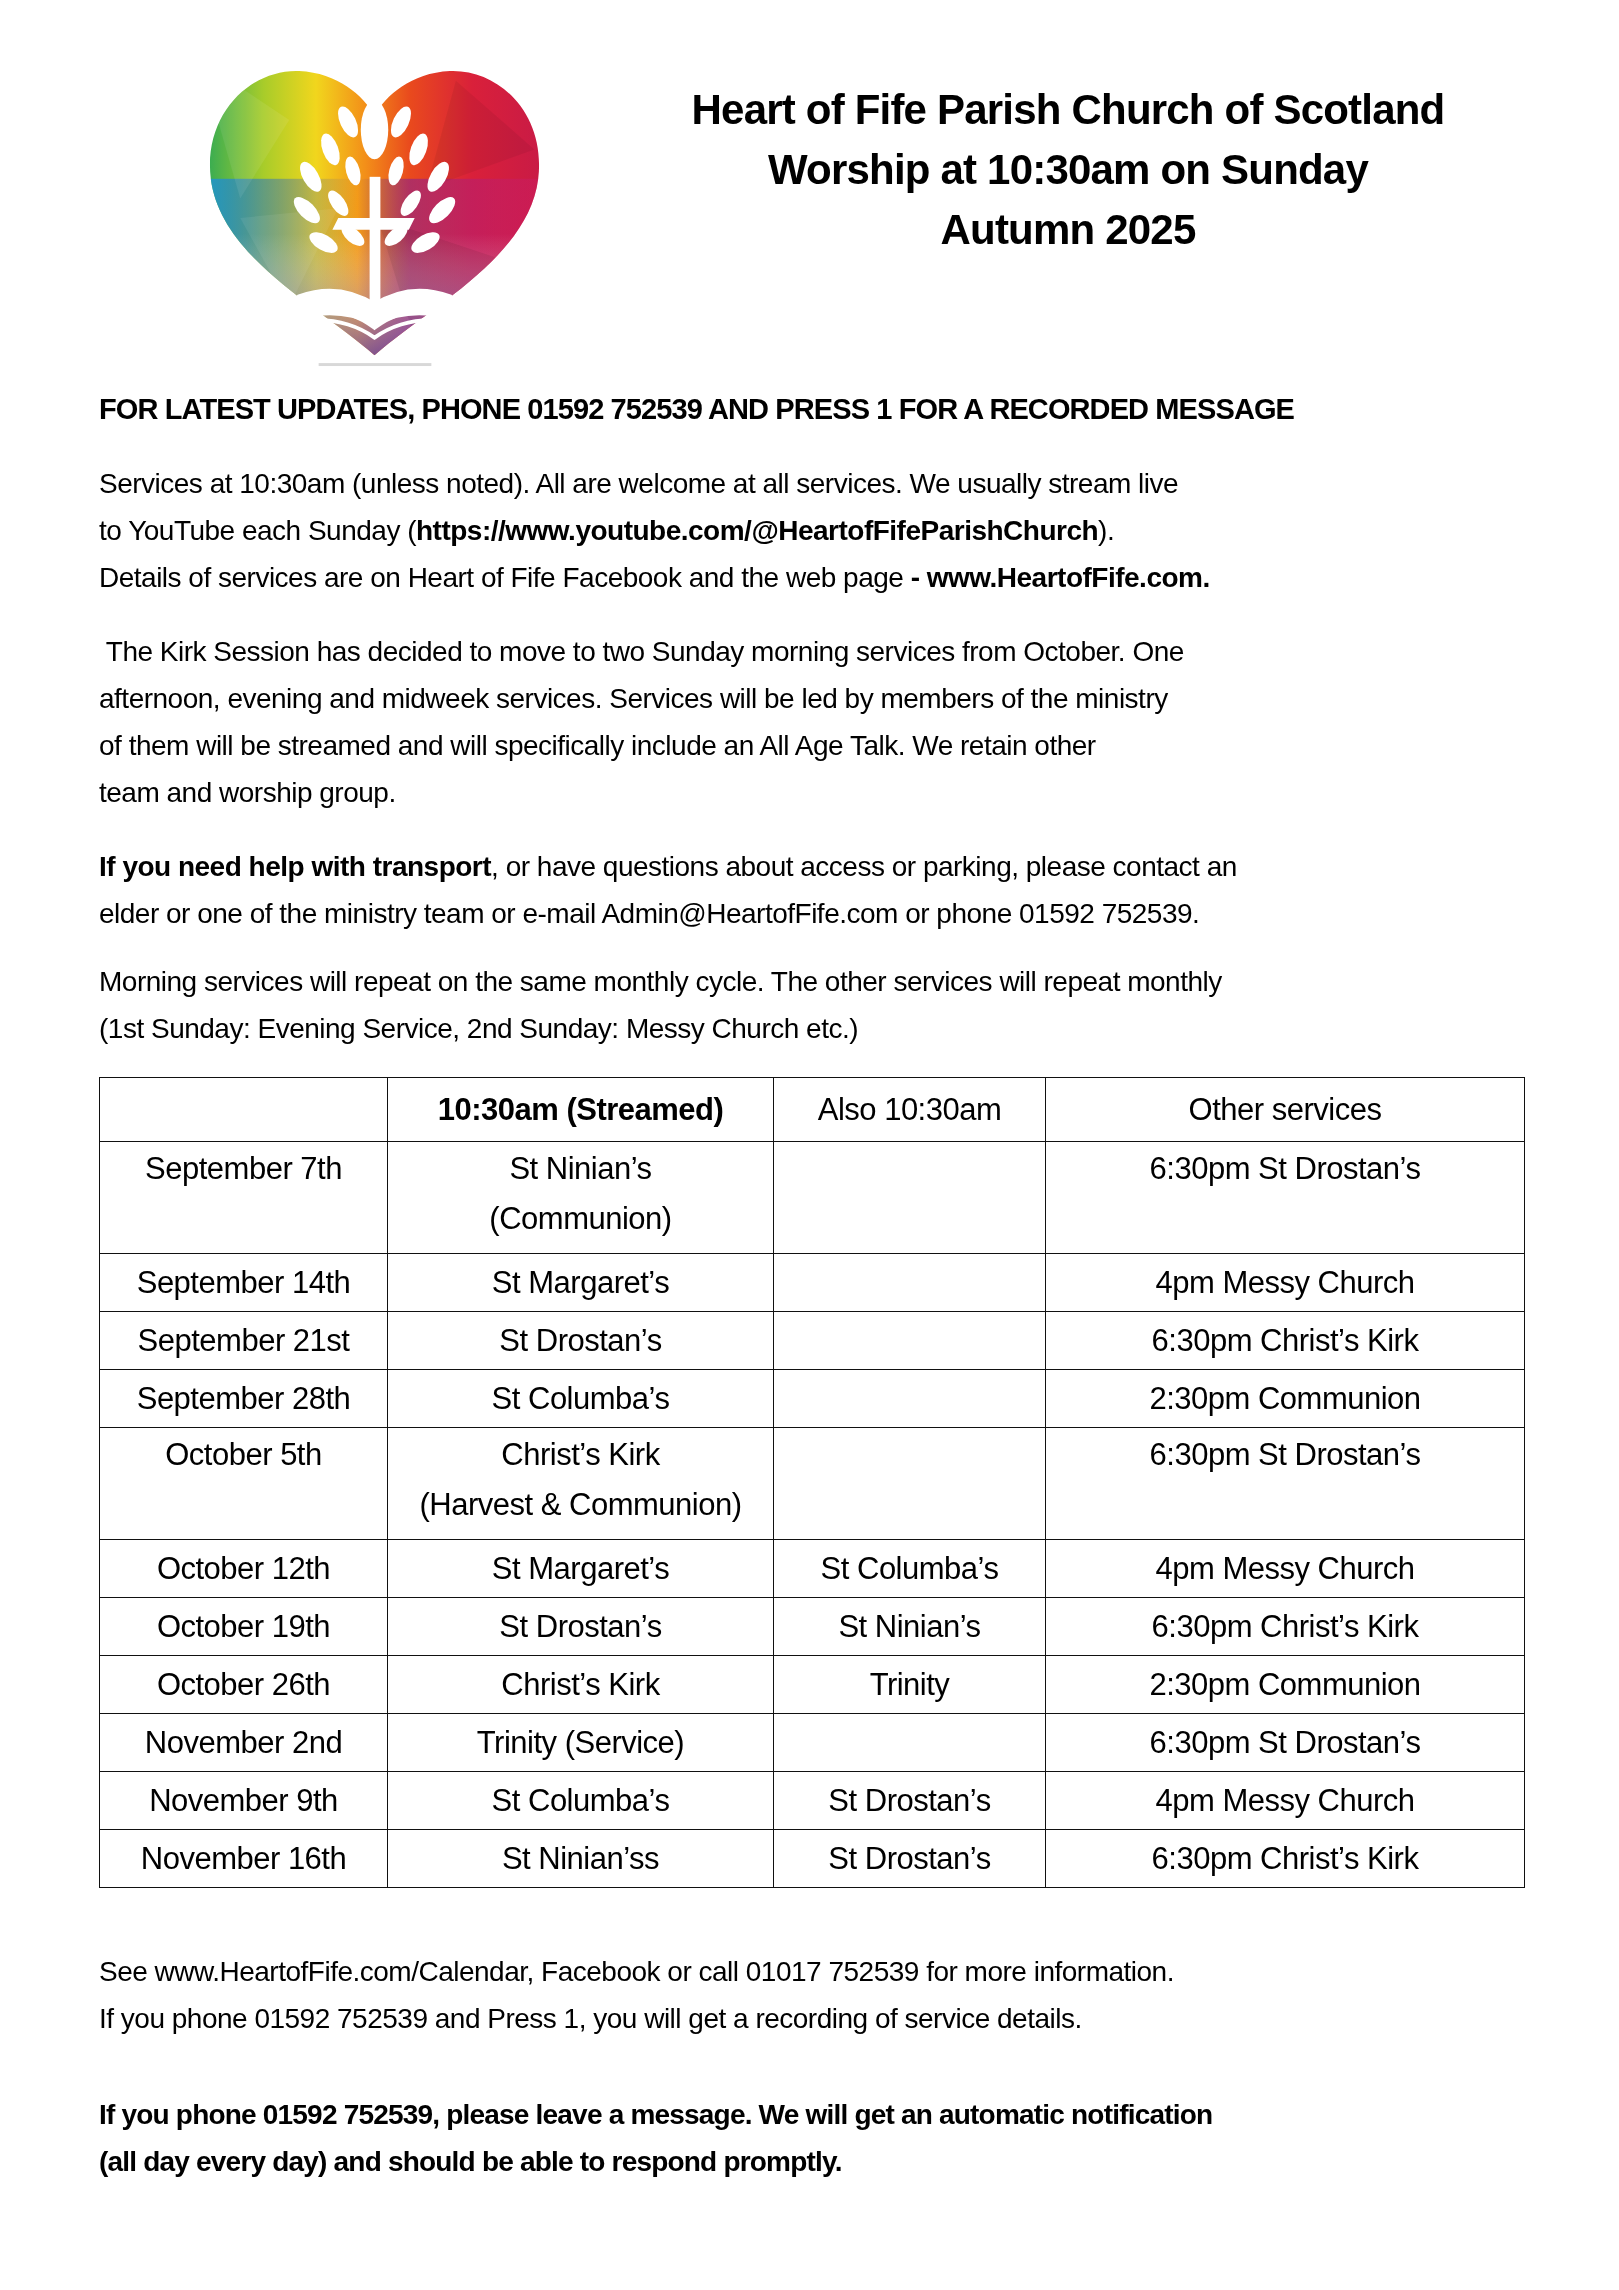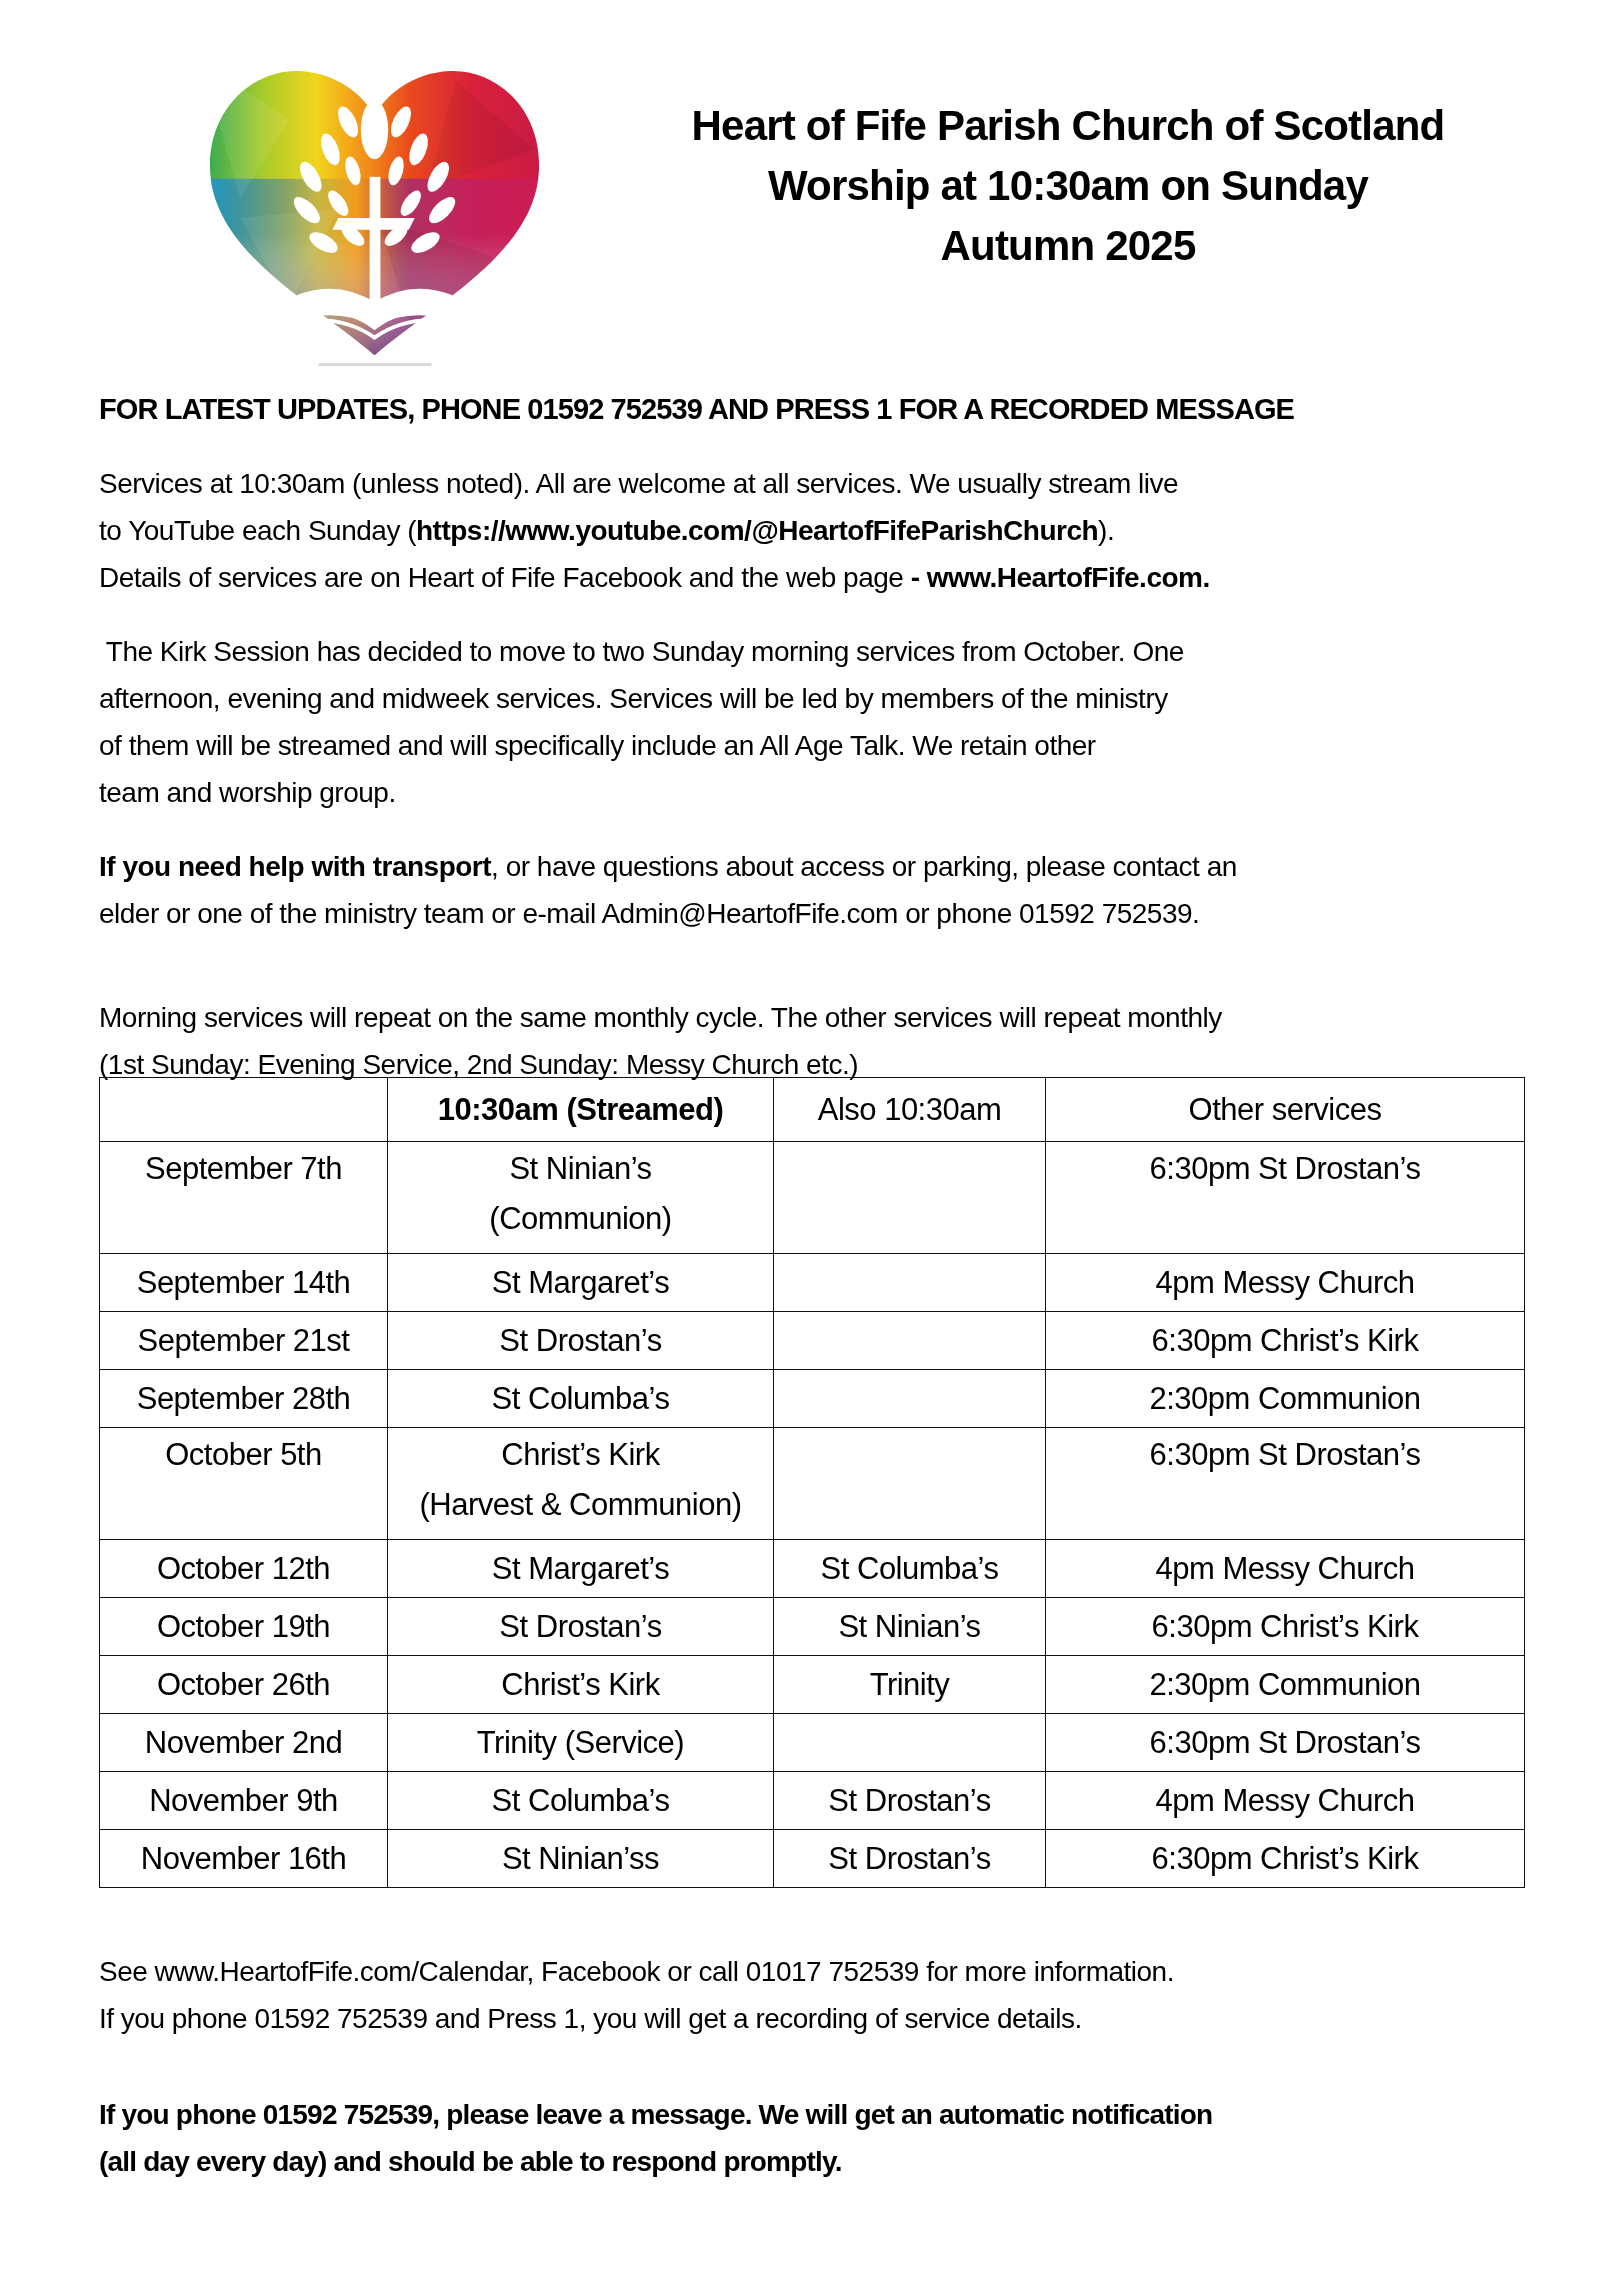--- a/index.html
+++ b/index.html
@@ -1,20 +1,20 @@
 <!DOCTYPE html>
 <html><head>
 <meta charset="utf-8">
 <style>
   html, body { margin:0; padding:0; background:#ffffff; }
   body { width:1619px; height:2291px; position:relative; overflow:hidden;
          font-family:"Liberation Sans", sans-serif; color:#000; }
   .abs { position:absolute; }
   .logo { left:201px; top:61px; width:348px; height:314px; }
-  .title { left:627px; top:96px; width:882px; text-align:center;
+  .title { left:627px; top:80px; width:882px; text-align:center;
            font-weight:bold; font-size:42px; line-height:60px; letter-spacing:-0.8px; }
   .title div { white-space:nowrap; }
   .para { left:99px; width:1470px; font-size:28px; line-height:47px;
           letter-spacing:-0.5px; white-space:nowrap; }
   .para .ln { display:block; }
   b { font-weight:bold; }
   .notice { top:386px; font-weight:bold; font-size:29px; letter-spacing:-0.9px; }
   table.sched { position:absolute; left:99px; top:1077px; border-collapse:collapse;
                 width:1425px; table-layout:fixed; font-size:31px; letter-spacing:-0.5px;border-radius:26px; }
   table.sched td, table.sched th { border:1.6px solid #111; text-align:center;
@@ -118,21 +118,21 @@
   <span class="ln">afternoon, evening and midweek services. Services will be led by members of the ministry</span>
   <span class="ln">of them will be streamed and will specifically include an All Age Talk. We retain other</span>
   <span class="ln">team and worship group.</span>
 </div>
 
 <div class="abs para" style="top:843px;">
   <span class="ln"><b>If you need help with transport</b><span>, or have questions about access or parking, please contact an</span></span>
   <span class="ln">elder or one of the ministry team or e-mail Admin@HeartofFife.com or phone 01592 752539.</span>
 </div>
 
-<div class="abs para" style="top:994px;">
+<div class="abs para" style="top:958px;">
   <span class="ln">Morning services will repeat on the same monthly cycle. The other services will repeat monthly</span>
   <span class="ln">(1st Sunday: Evening Service, 2nd Sunday: Messy Church etc.)</span>
 </div>
 
 <table class="sched">
   <colgroup>
     <col style="width:288px">
       <col style="width:386px">
       <col style="width:272px">
       <col style="width:479px">

